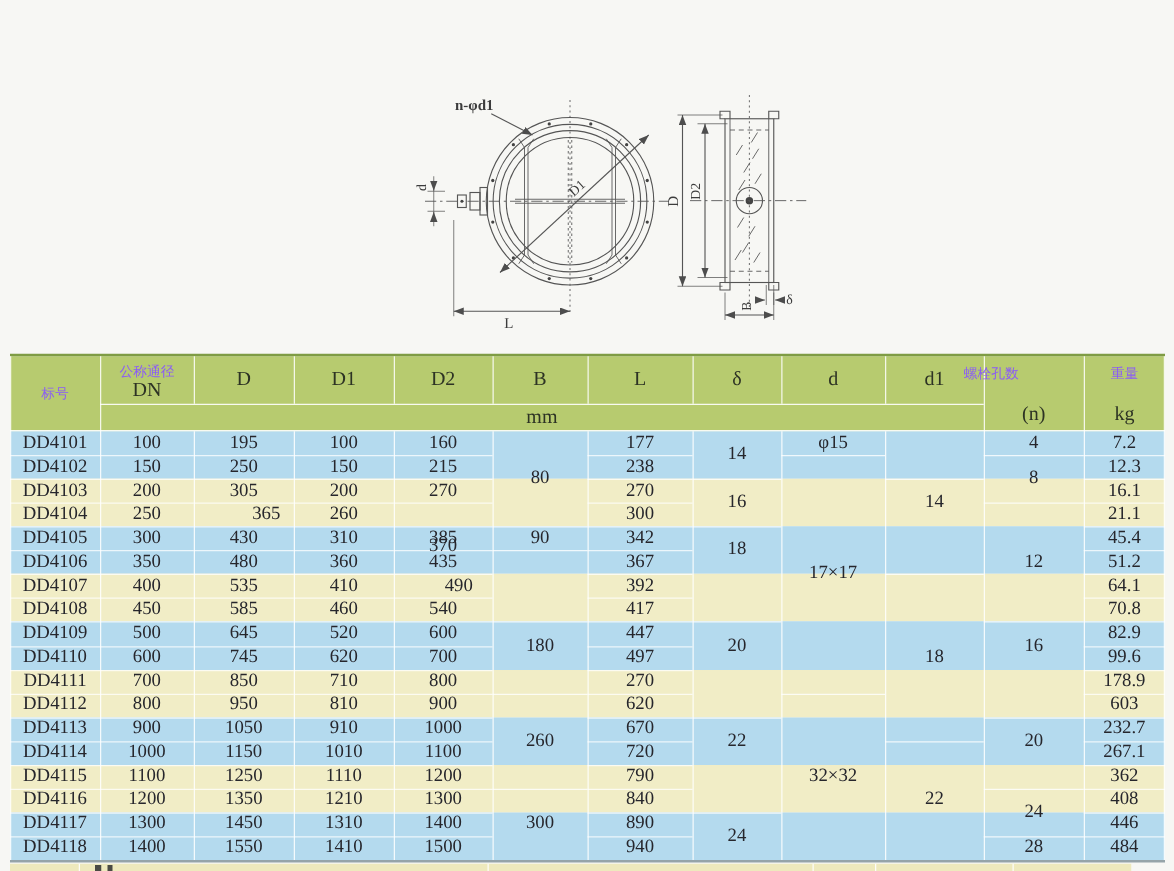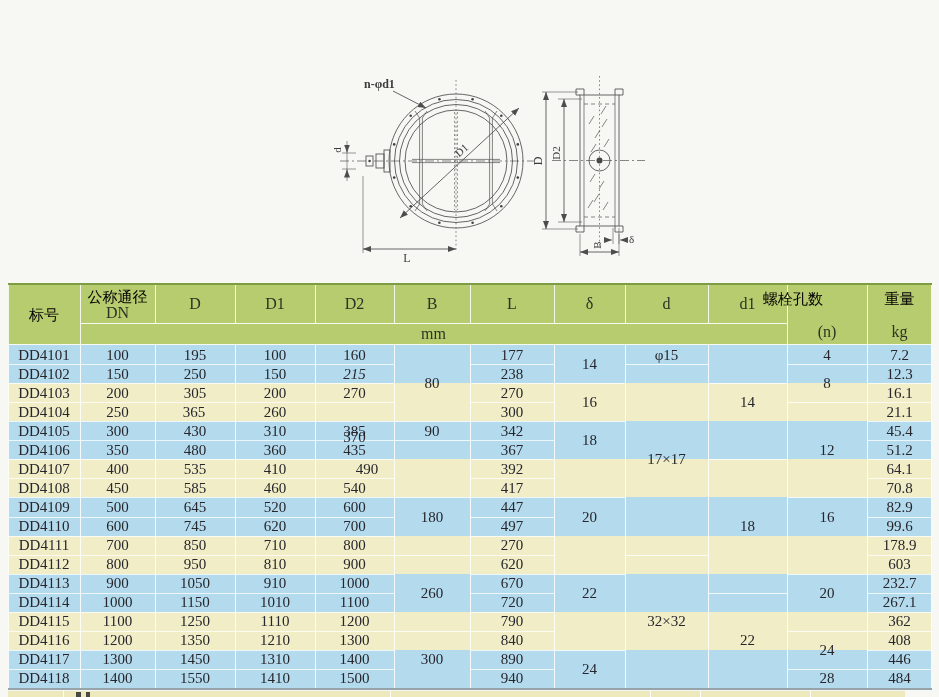--- a/index.html
+++ b/index.html
@@ -8,21 +8,21 @@
   .page{position:relative;width:939px;height:697px;background:#f7f7f4;}
   .redline{position:absolute;left:158px;top:2px;width:755px;height:3px;
            background:linear-gradient(90deg,#6e2householder418 0%,#7a2a1a 0%,#a83524 20%,#b03a26 55%,#9a3220 85%,#7e2d1e 100%);
            border-radius:1px;}
   .title{position:absolute;left:0;top:14px;width:939px;text-align:center;
          font-size:31px;font-weight:bold;color:#161616;letter-spacing:20px;text-indent:20px;}
   .tablelayer{position:absolute;left:0;top:0;width:939px;height:697px;}
   .abs{position:absolute;}
   .ctext{position:absolute;transform:translate(-50%,-50%);white-space:nowrap;color:#26262c;}
   .num{font-size:15px;font-family:"Liberation Serif","DejaVu Serif",serif;}
-  .hz{font-size:15px;color:#000000;}
+  .hz{font-size:11px;color:#8b5cf6;}
   .hlatin{font-size:16px;color:#2d3324;}
   .strip-bottom{position:absolute;left:8px;top:691px;width:897px;height:6px;background:#eee9bd;}
   .strip-bottom .vl{position:absolute;top:0;width:1px;height:6px;background:rgba(255,255,255,.9);}
   .strip-bottom .mark{position:absolute;top:1px;height:5px;background:#4a4a44;}
   svg text{font-family:"Liberation Serif","DejaVu Serif",serif;fill:#3c3c3c;}
 </style>
 </head>
 <body>
 
 <div class="page">
@@ -333,33 +333,33 @@
       <div class="ctext num" style="left: 117.5px; top: 354.528px;">100</div>
       <div class="ctext num" style="left: 195px; top: 354.528px;">195</div>
       <div class="ctext num" style="left: 275px; top: 354.528px;">100</div>
       <div class="ctext num" style="left: 354.5px; top: 354.528px;">160</div>
       <div class="ctext num" style="left: 512px; top: 354.528px;">177</div>
       <div class="ctext num" style="left: 899.5px; top: 354.528px;">7.2</div>
       <div class="ctext num" style="left: 44px; top: 373.583px;">DD4102</div>
       <div class="ctext num" style="left: 117.5px; top: 373.583px;">150</div>
       <div class="ctext num" style="left: 195px; top: 373.583px;">250</div>
       <div class="ctext num" style="left: 275px; top: 373.583px;">150</div>
-      <div class="ctext num" style="left: 354.5px; top: 373.583px; font-style: italic;">215</div>
+      <div class="ctext num" style="left: 354.5px; top: 373.583px;">215</div>
       <div class="ctext num" style="left: 512px; top: 373.583px;">238</div>
       <div class="ctext num" style="left: 899.5px; top: 373.583px;">12.3</div>
       <div class="ctext num" style="left: 44px; top: 392.639px;">DD4103</div>
       <div class="ctext num" style="left: 117.5px; top: 392.639px;">200</div>
       <div class="ctext num" style="left: 195px; top: 392.639px;">305</div>
       <div class="ctext num" style="left: 275px; top: 392.639px;">200</div>
       <div class="ctext num" style="left: 354.5px; top: 392.639px;">270</div>
       <div class="ctext num" style="left: 512px; top: 392.639px;">270</div>
       <div class="ctext num" style="left: 899.5px; top: 392.639px;">16.1</div>
       <div class="ctext num" style="left: 44px; top: 411.694px;">DD4104</div>
       <div class="ctext num" style="left: 117.5px; top: 411.694px;">250</div>
-      <div class="ctext num" style="left: 194px; top: 411.694px;">365</div>
+      <div class="ctext num" style="left: 213px; top: 411.694px;">365</div>
       <div class="ctext num" style="left: 275px; top: 411.694px;">260</div>
       <div class="ctext num" style="left: 354.5px; top: 411.694px; margin-top: 25px;">370</div>
       <div class="ctext num" style="left: 512px; top: 411.694px;">300</div>
       <div class="ctext num" style="left: 899.5px; top: 411.694px;">21.1</div>
       <div class="ctext num" style="left: 44px; top: 430.75px;">DD4105</div>
       <div class="ctext num" style="left: 117.5px; top: 430.75px;">300</div>
       <div class="ctext num" style="left: 195px; top: 430.75px;">430</div>
       <div class="ctext num" style="left: 275px; top: 430.75px;">310</div>
       <div class="ctext num" style="left: 354.5px; top: 430.75px;">385</div>
       <div class="ctext num" style="left: 512px; top: 430.75px;">342</div>

